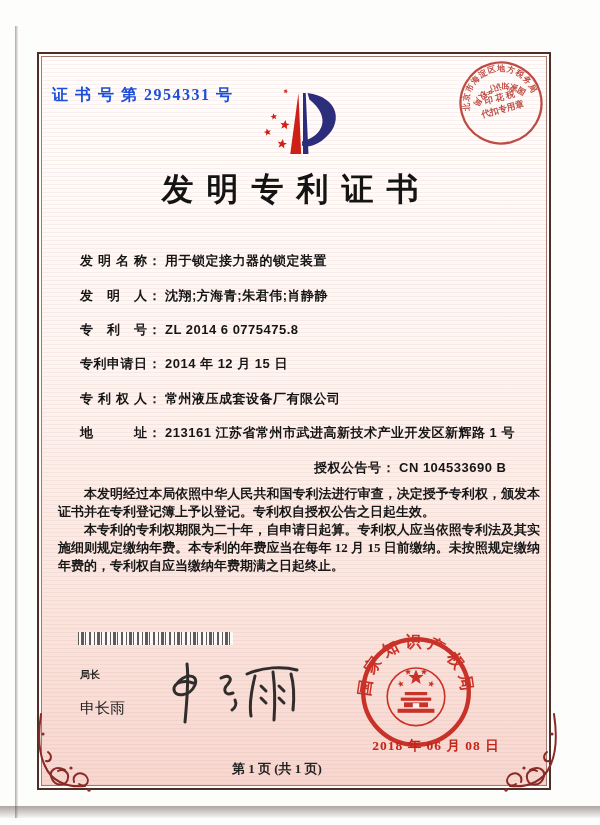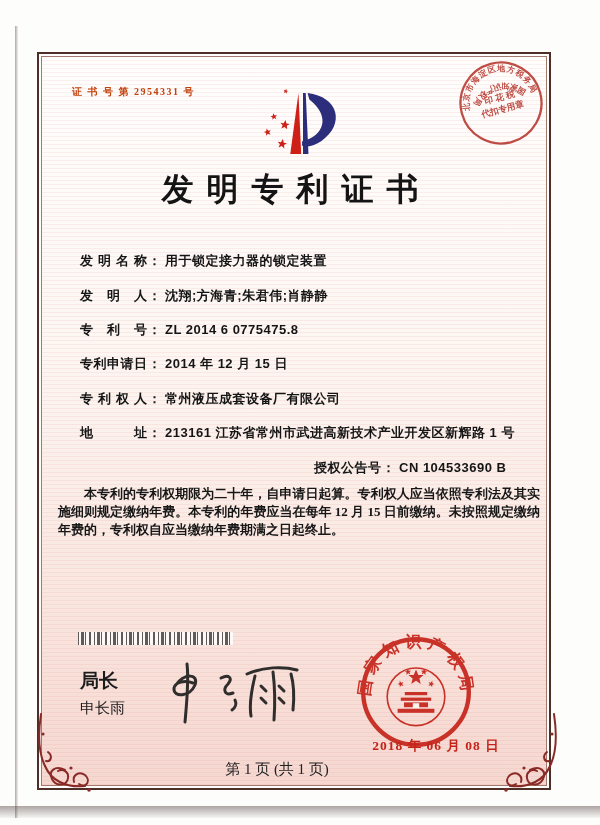--- a/index.html
+++ b/index.html
@@ -11,22 +11,22 @@
     background:linear-gradient(90deg,rgba(110,95,90,.55),rgba(160,150,145,.12));}
   .shadow-bottom{position:absolute;left:0;top:806px;width:600px;height:12px;
     background:linear-gradient(180deg,rgba(75,58,52,.45),rgba(75,58,52,.04));}
   
   .frame{position:absolute;left:37px;top:52px;width:514px;height:738px;
     border:2px solid #4f2e28;box-sizing:border-box;}
   .frame-inner{position:absolute;inset:2px;border:1px solid #a3786e;
     background:
       repeating-linear-gradient(0deg,rgba(214,120,108,.10) 0 1px,rgba(255,255,255,0) 1px 4px),
       linear-gradient(180deg,#fffefd 0%,#fdf6f3 40%,#f9e4dd 78%,#f5d7d0 100%);}
-  .cert-no{position:absolute;left:72px;top:85px;font-size:10px;letter-spacing:1.5px;
-    font-weight:bold;color:#c2410c;}
+  .cert-no{position:absolute;left:52px;top:85px;font-size:16px;letter-spacing:1.5px;
+    font-weight:bold;color:#1d4ed8;}
   .logo{position:absolute;left:228px;top:84px;}
   .title{position:absolute;left:37px;top:168px;width:514px;text-align:center;
     font-family:"Liberation Sans","DejaVu Sans",sans-serif;
     font-size:32px;font-weight:bold;letter-spacing:13px;padding-left:5px;
     box-sizing:border-box;color:#141414;}
   
   .row{position:absolute;left:80px;width:470px;height:20px;
     font-family:"Liberation Sans","DejaVu Sans",sans-serif;
     font-size:13px;font-weight:bold;color:#151515;white-space:nowrap;}
   .fgroup{position:absolute;top:0;white-space:nowrap;}
@@ -37,31 +37,31 @@
   
   .body-text{position:absolute;left:58px;top:485px;width:482px;
     font-size:13px;line-height:18px;font-weight:600;color:#171717;
     font-family:"Liberation Serif","DejaVu Serif",serif;text-align:justify;}
   .body-text p{margin:0;text-indent:2em;}
   
   .barcode{position:absolute;left:78px;top:632px;width:155px;height:13px;opacity:.8;
     background:repeating-linear-gradient(90deg,
       #3a3a3a 0 1px,#fff 1px 3px,#3a3a3a 3px 6px,#fff 6px 7px,
       #3a3a3a 7px 8px,#fff 8px 11px,#3a3a3a 11px 13px,#fff 13px 16px);}
-  .director-title{position:absolute;left:80px;top:668px;font-size:19px;font-weight:bold;
+  .director-title{position:absolute;left:80px;top:668px;font-size:10px;font-weight:bold;
     font-family:Liberation Serif, serif;text-align:right;}
   .director-name{position:absolute;left:80px;top:699px;font-size:15px;font-weight:normal;
     font-family:"Liberation Sans","DejaVu Sans",sans-serif;}
   .signature{position:absolute;left:165px;top:658px;}
   .seal{position:absolute;left:352px;top:628px;opacity:.92;}
   .seal-date{position:absolute;left:364px;top:737px;width:144px;text-align:center;
     color:#c5241a;font-size:13.5px;font-weight:bold;letter-spacing:1px;
     font-family:"Liberation Serif","DejaVu Serif",serif;}
   .page-num{position:absolute;left:37px;top:760px;width:480px;text-align:center;
-    font-size:15px;font-weight:normal;color:#222;}
+    font-size:13px;font-weight:bold;color:#222;}
   .tax-stamp{position:absolute;left:455px;top:57px;transform:rotate(-15deg);opacity:.88;}
   .flourish{position:absolute;}
   .flourish.left{left:33px;top:712px;transform:scaleX(-1);}
   .flourish.right{left:500px;top:712px;}
 </style>
 </head>
 <body>
 
 <div class="page">
 
@@ -112,20 +112,21 @@
   <div class="row" style="top:424px">
     <span class="flabel">地址</span><span class="colon">：</span><span class="fvalue">213161 江苏省常州市武进高新技术产业开发区新辉路 1 号</span>
   </div>
   <div class="row" style="top:459px">
     <span class="fgroup" style="left:234px">
       <span class="flabel">授权公告号</span><span class="colon">：</span><span class="fvalue">CN 104533690 B</span>
     </span>
   </div>
 
   <div class="body-text">
+    <p>本发明经过本局依照中华人民共和国专利法进行审查，决定授予专利权，颁发本证书并在专利登记簿上予以登记。专利权自授权公告之日起生效。</p>
     <p>本专利的专利权期限为二十年，自申请日起算。专利权人应当依照专利法及其实施细则规定缴纳年费。本专利的年费应当在每年 12 月 15 日前缴纳。未按照规定缴纳年费的，专利权自应当缴纳年费期满之日起终止。</p>
   </div>
 
   <div class="barcode"></div>
 
   <div class="director-title">局长</div>
   <div class="director-name">申长雨</div>
 
   <svg class="signature" width="145" height="70" viewBox="0 0 145 70">
     <g fill="none" stroke="#1b1b1b" stroke-width="3" stroke-linecap="round" opacity="0.9">

